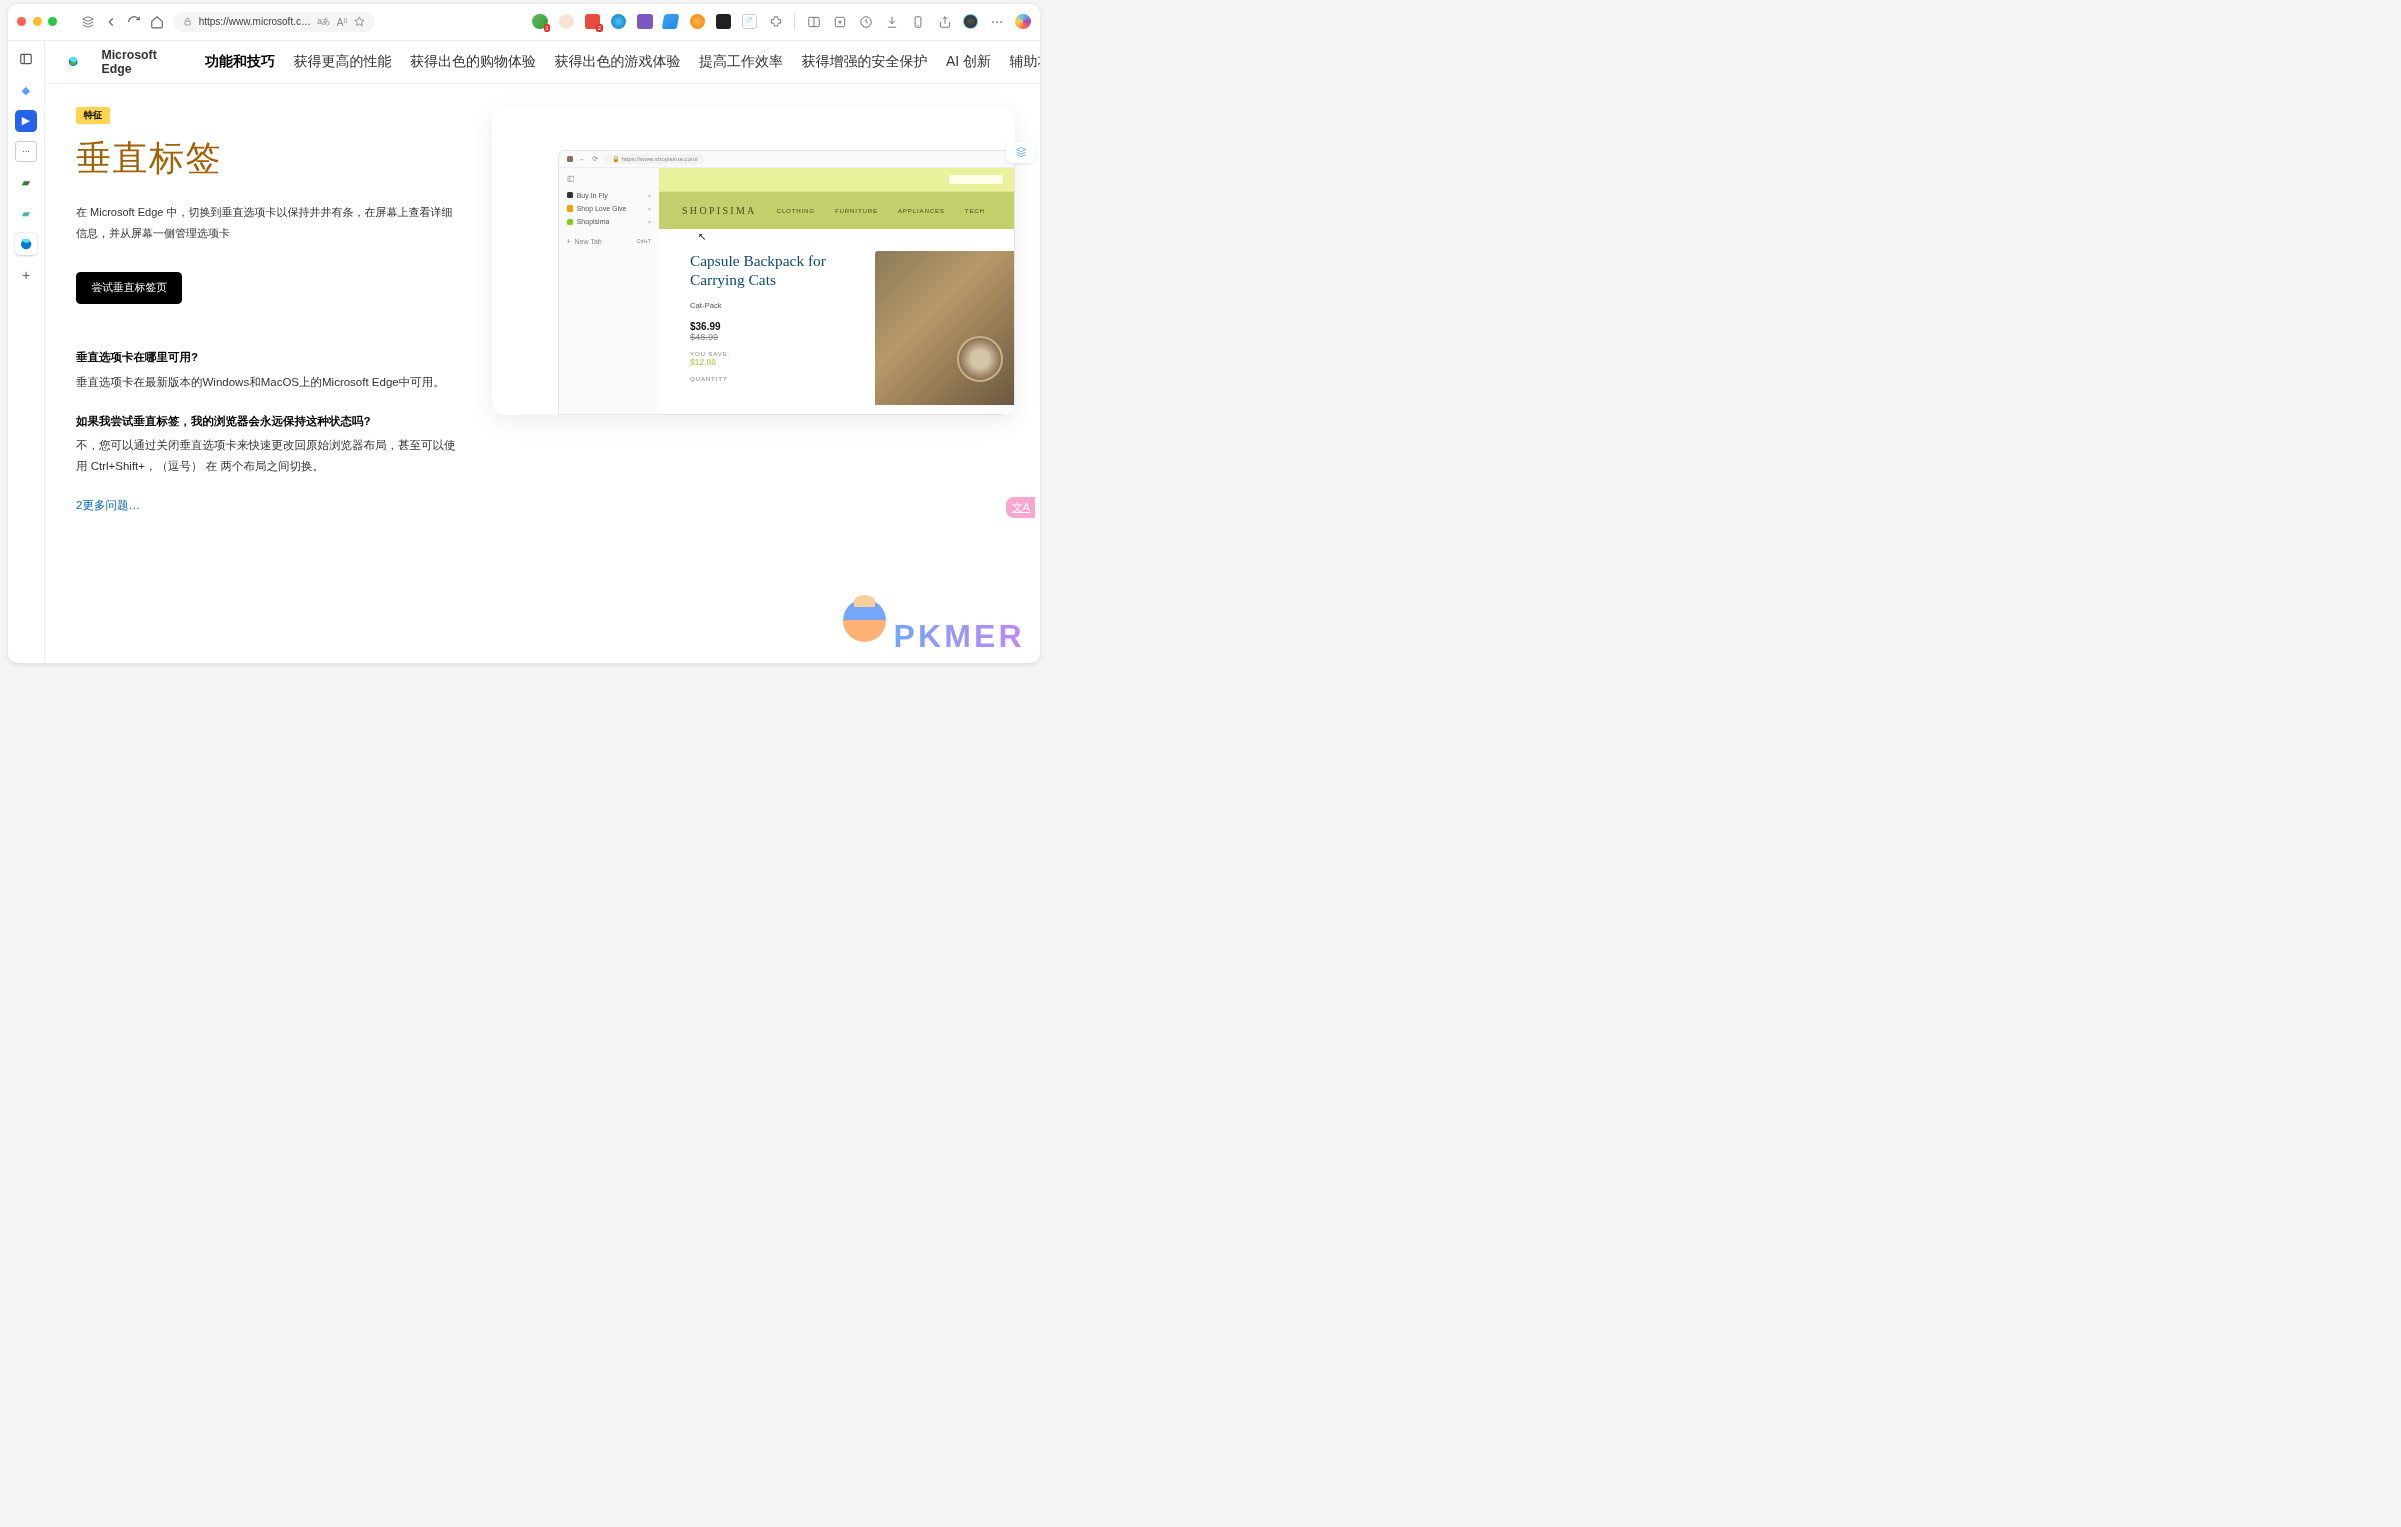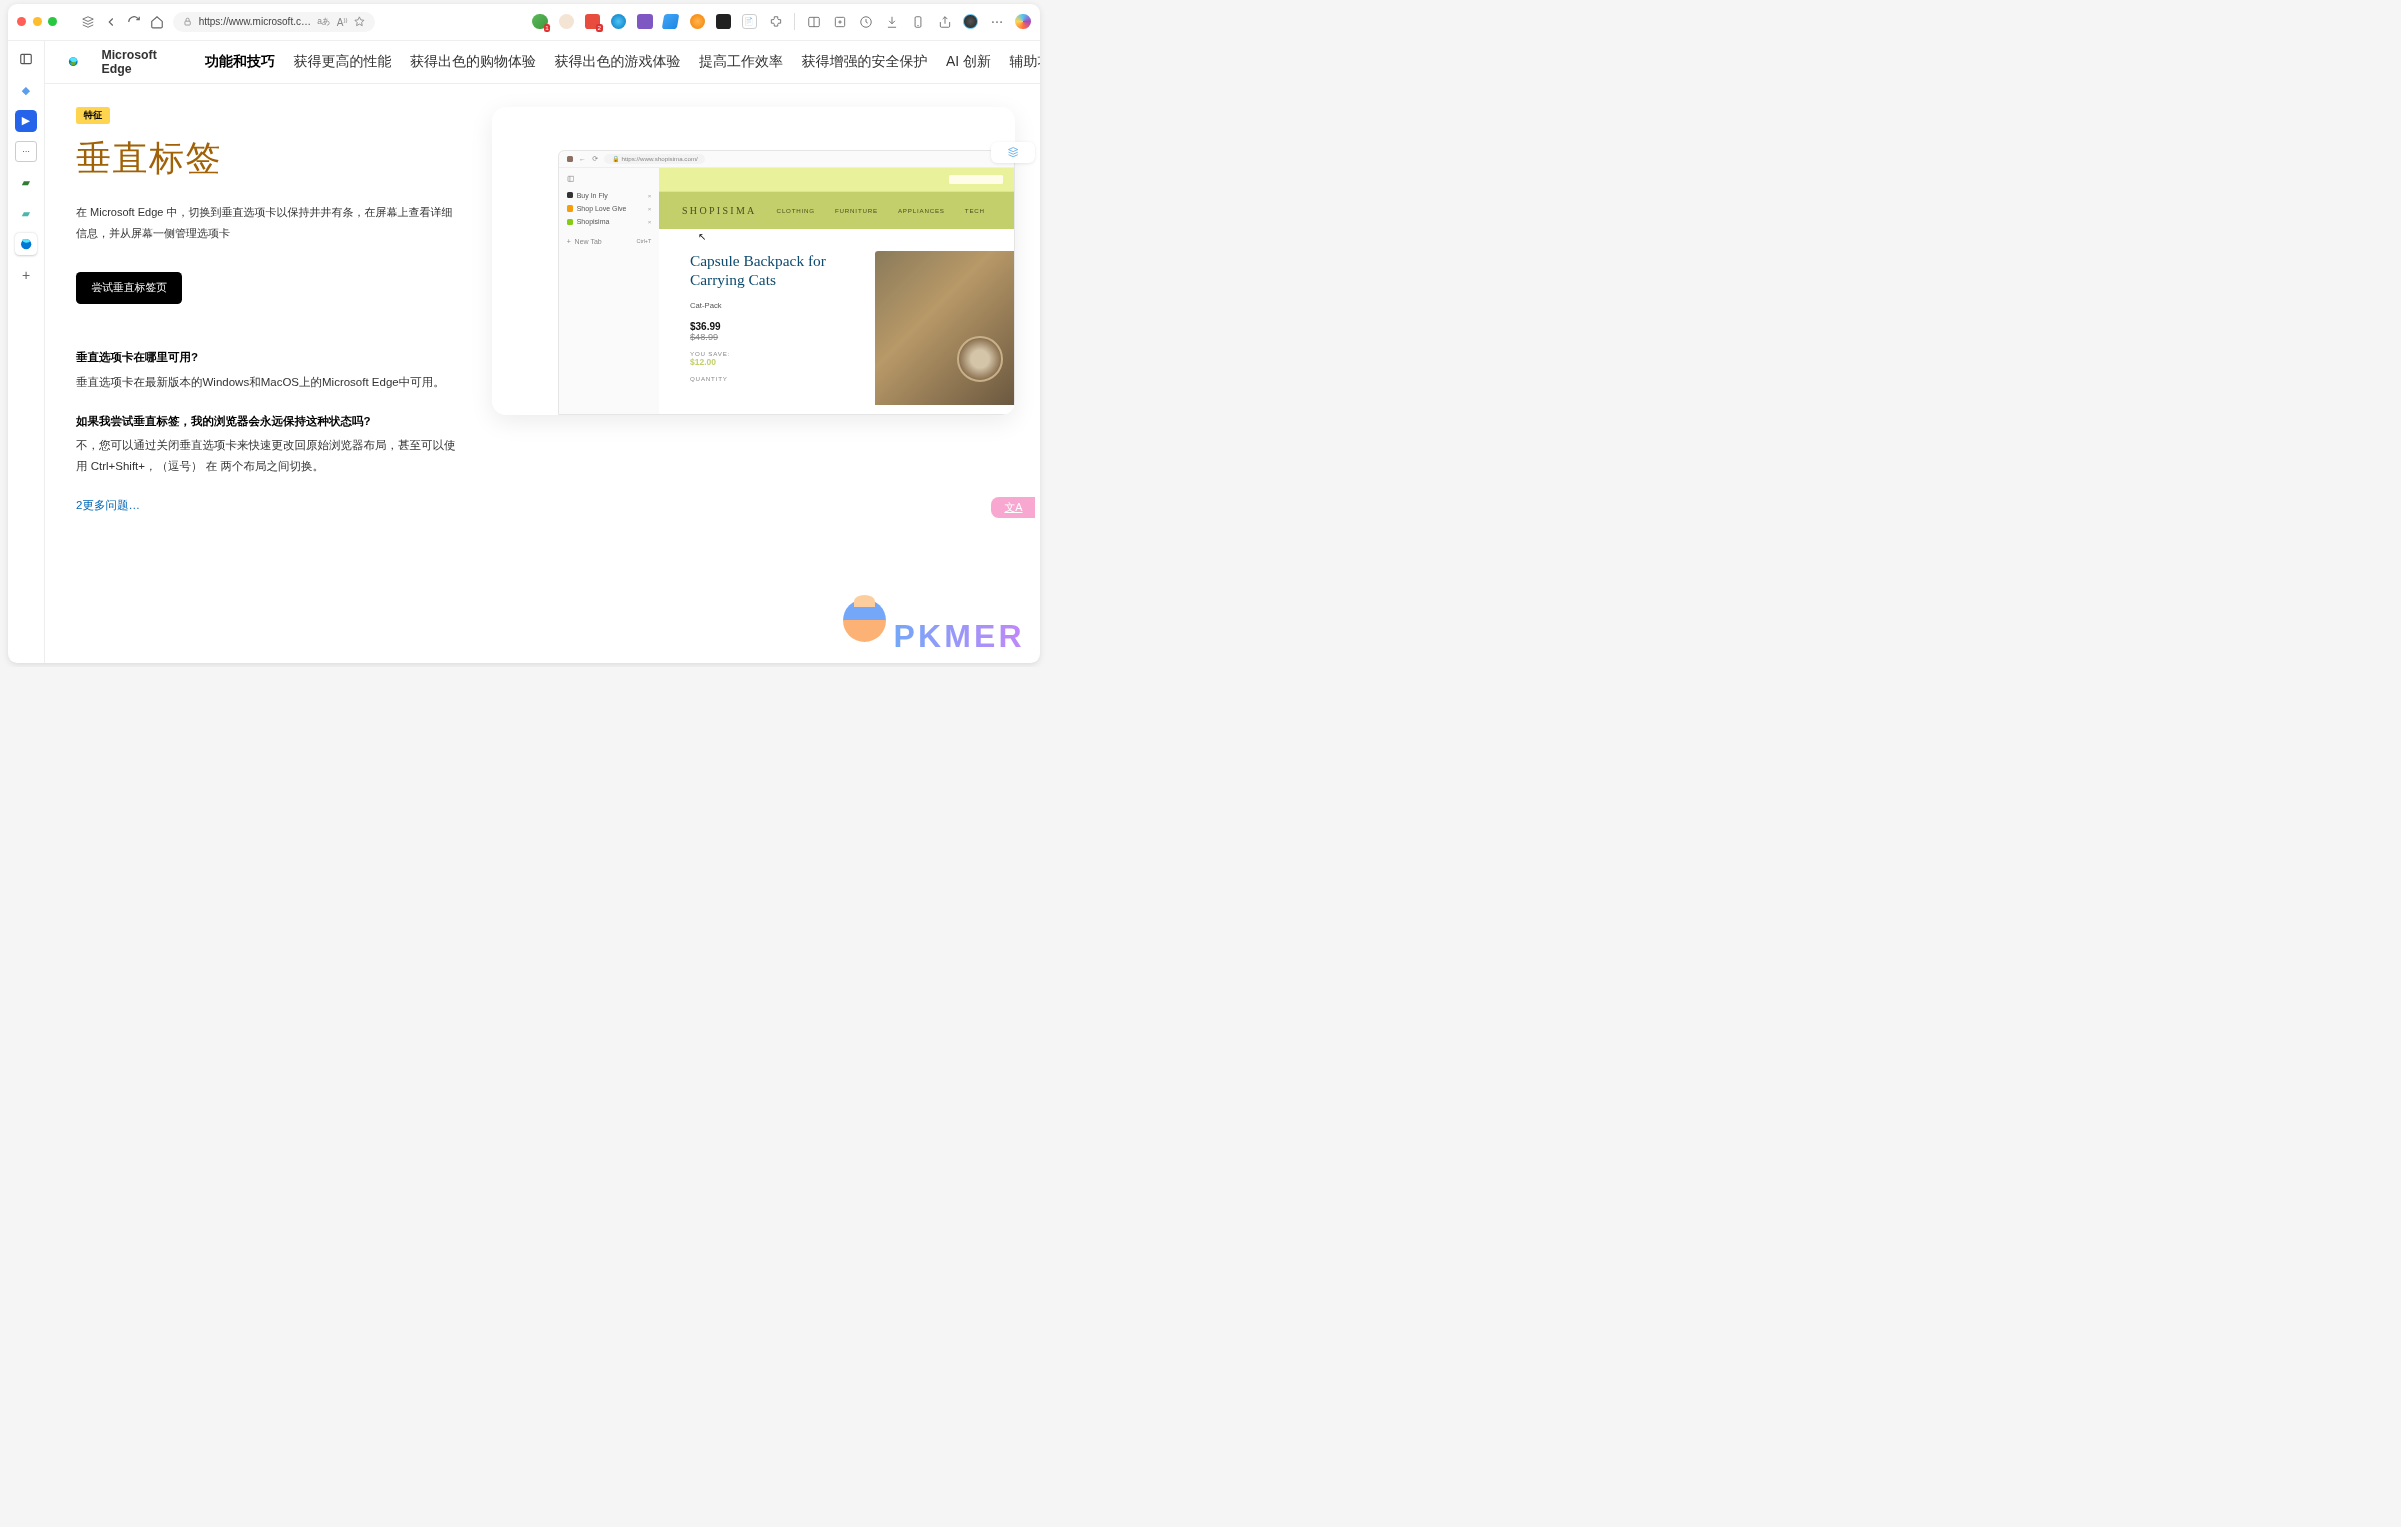--- a/index.html
+++ b/index.html
@@ -77,21 +77,21 @@
 .demo-oldprice { font-size: 9.2px; color: #888; text-decoration: line-through; margin-bottom: 7.7px; }
 .demo-save-l { font-size: 6.2px; letter-spacing: 0.8px; color: #888; margin-top: 6.2px; }
 .demo-save-v { font-size: 8.5px; color: #c3cf6b; margin-bottom: 7.7px; font-weight: 600; }
 .demo-qty { font-size: 6.2px; letter-spacing: 0.8px; color: #888; }
 .demo-img { width: 139px; height: 154px; background: linear-gradient(135deg, #8a7a5a 0%, #b89968 40%, #6b5840 100%); border-radius: 3.1px 0 0 0; flex-shrink: 0; position: relative; overflow: hidden; }
 .demo-img::before { content: ''; position: absolute; right: 11.5px; bottom: 23px; width: 42px; height: 42px; border-radius: 50%; background: radial-gradient(circle, #d4c4a8 30%, #8a7050 70%); border: 2.3px solid #c8b088; }
 
 .cursor-ptr { position: absolute; top: 80px; left: 139px; font-size: 10px; color: #000; pointer-events: none; }
 
 
-.float-right { position: absolute; right: 4.6px; width: 44px; height: 21.6px; border-radius: 6.2px; display: flex; align-items: center; justify-content: center; font-size: 10.8px; text-decoration: underline; }
+.float-right { position: absolute; right: 4.6px; width: 29px; height: 21.6px; border-radius: 6.2px; display: flex; align-items: center; justify-content: center; font-size: 10.8px; text-decoration: underline; }
 .float-1 { top: 58px; background: #fff; box-shadow: 0 0.8px 3.1px rgba(0,0,0,0.1); color: #4aa0e8; }
 .float-2 { top: 413px; background: #f8a8d0; color: #fff; border-radius: 7.7px 0 0 7.7px; }
 
 .watermark { position: absolute; bottom: 7.7px; right: 15.4px; display: flex; align-items: center; gap: 7.7px; opacity: 0.7; }
 .wm-icon { width: 43px; height: 43px; border-radius: 50%; background: linear-gradient(180deg, #3b82f6 50%, #fb923c 50%); position: relative; }
 .wm-icon::after { content: ''; position: absolute; top: -4.6px; left: 10.8px; width: 21.6px; height: 12.3px; background: #fdba74; border-radius: 50% 50% 0 0; }
 .wm-text { font-size: 32px; font-weight: 700; letter-spacing: 3.1px; background: linear-gradient(90deg, #3b82f6, #a855f7); -webkit-background-clip: text; background-clip: text; color: transparent; margin-top: 32px; }
 
 .sidebar-top-icon { width: 14px; height: 14px; }
 </style>

